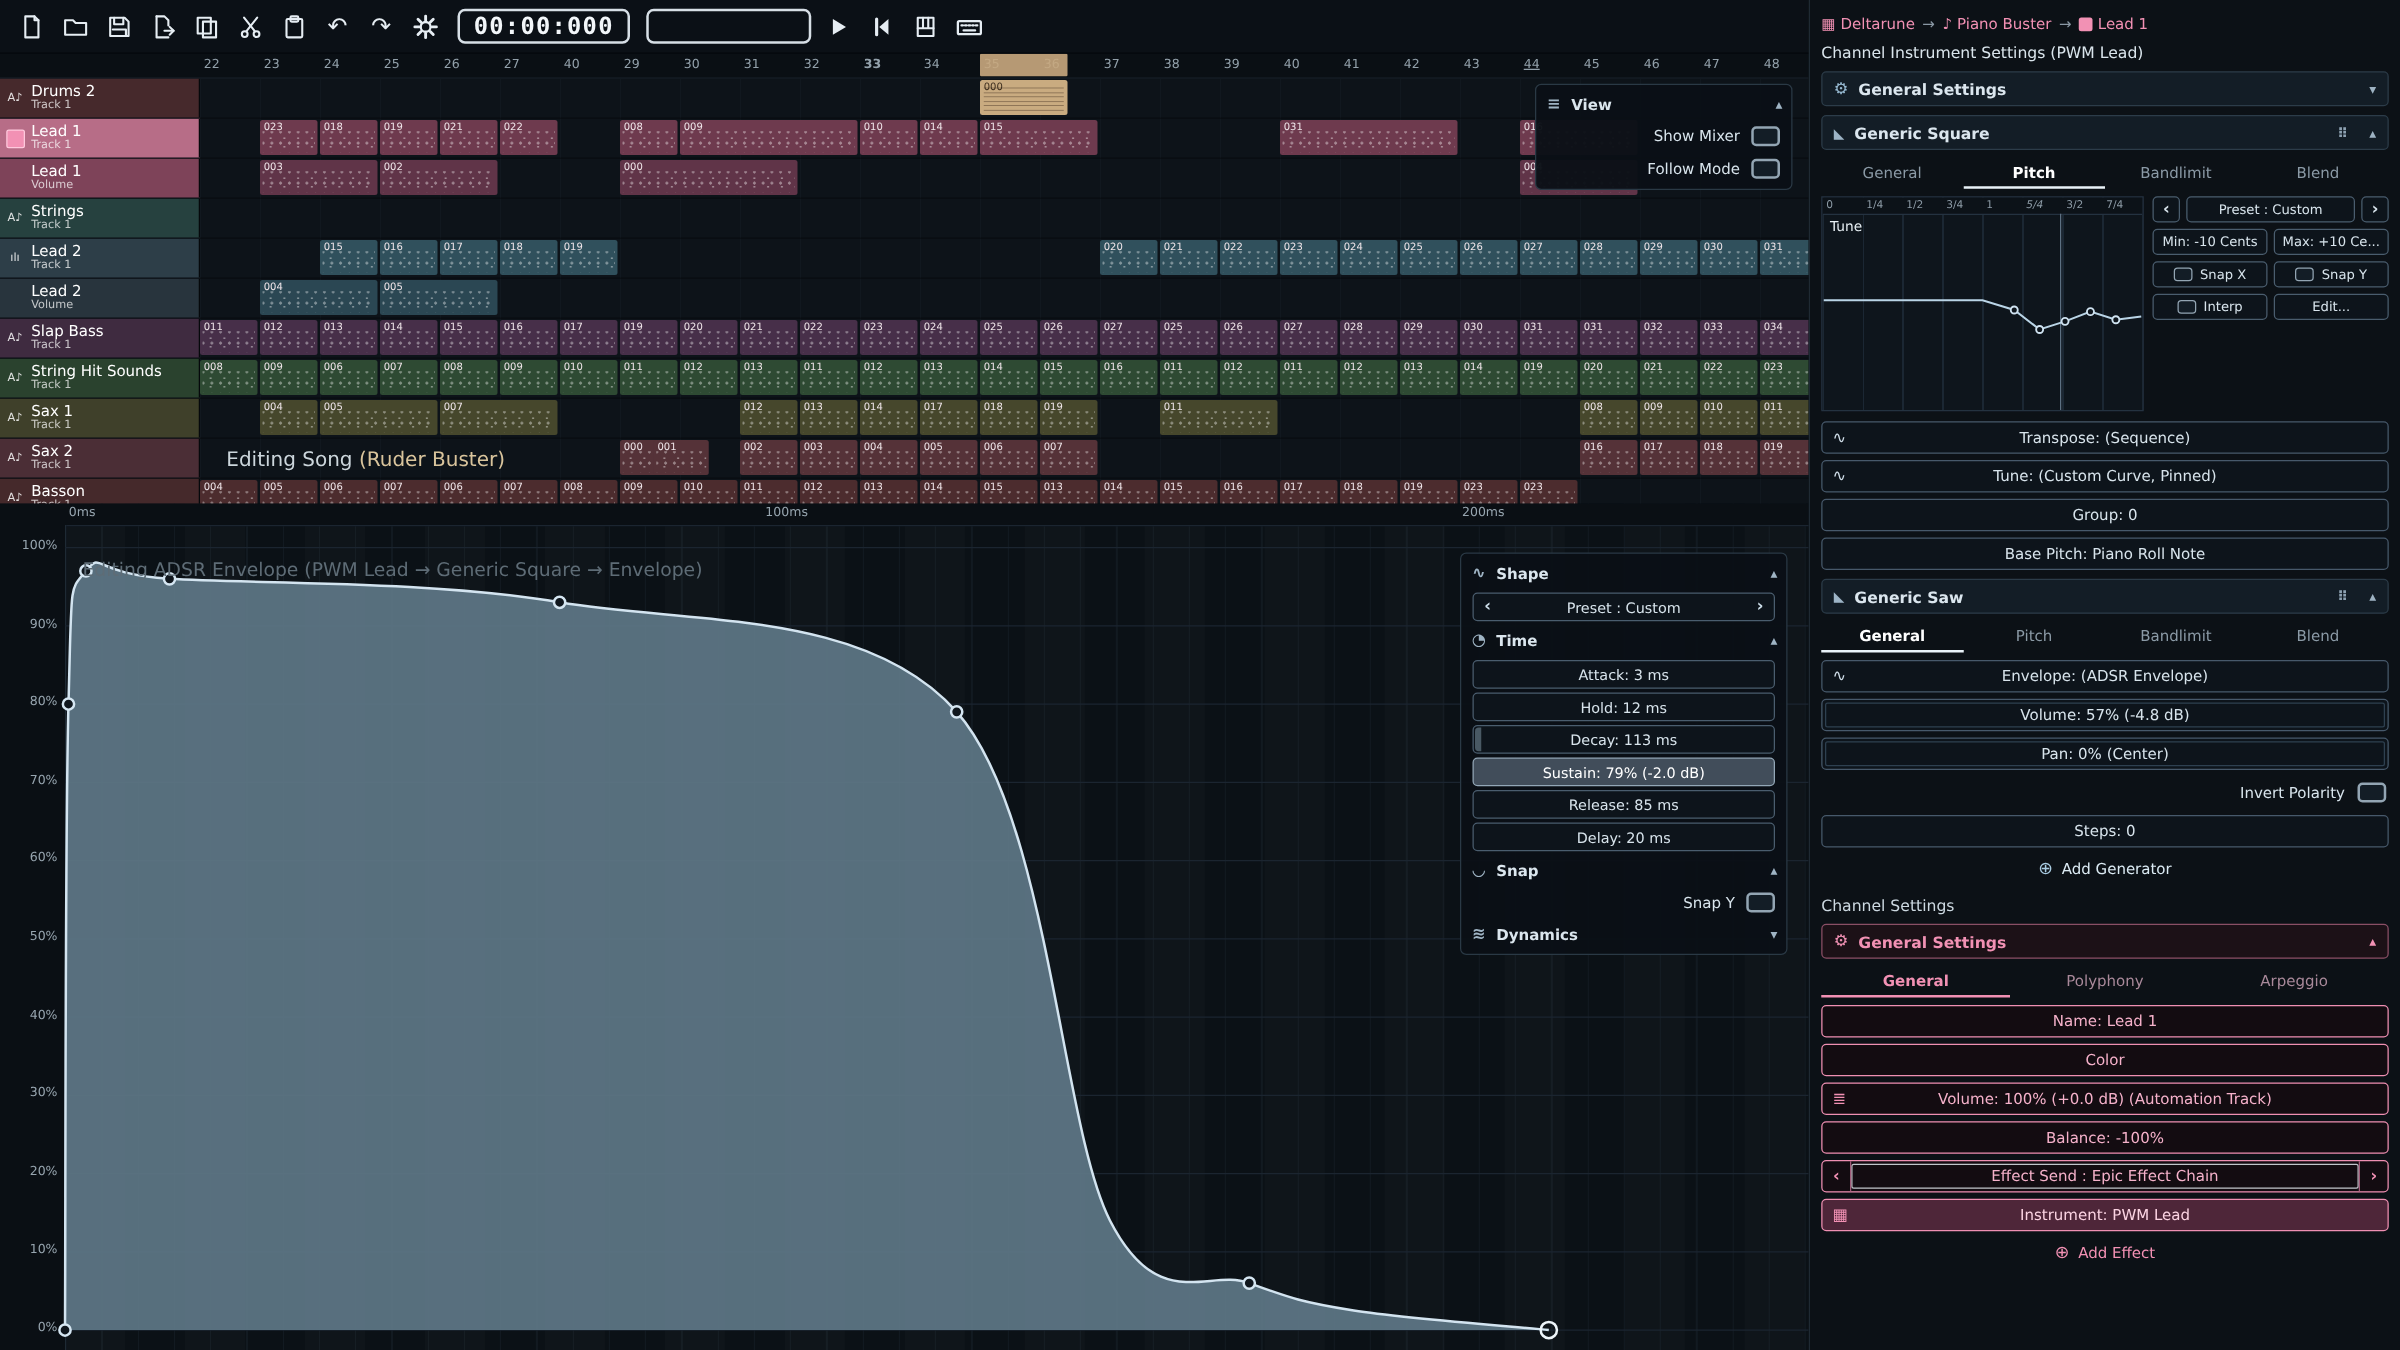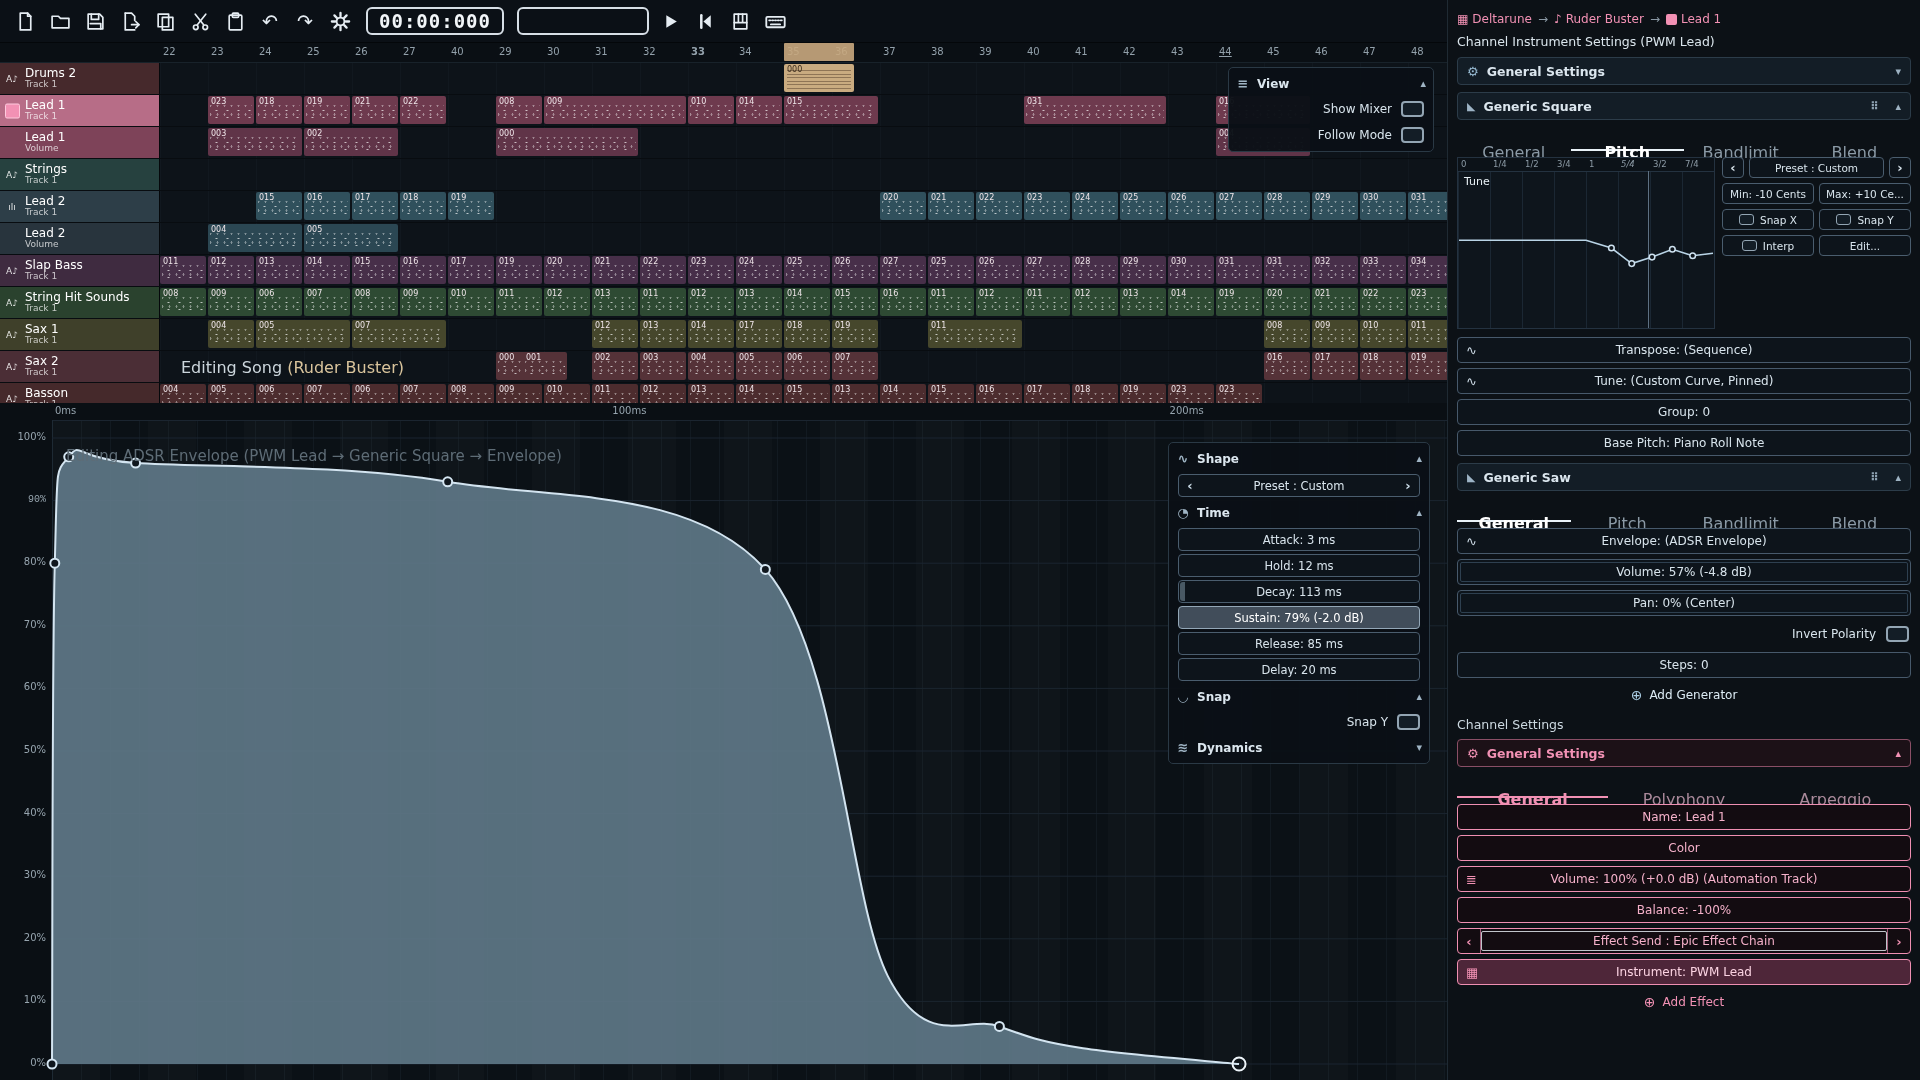--- a/index.html
+++ b/index.html
@@ -87,21 +87,21 @@
   .sec-bar{height:26px;border:1px solid #2c3c49;background:#131d26;border-radius:4px;display:flex;align-items:center;gap:8px;
            padding:0 9px;margin:7px 0;font-size:12.5px;font-weight:bold;color:#dbe6ee;}
   .sec-bar .gear{color:#97bad2;font-size:13px;}
   .sec-bar .genic{color:#9db4c6;font-size:11px;}
   .sec-bar .chev{margin-left:auto;color:#9db2c2;font-size:11px;}
   .sec-bar .grip{margin-left:auto;color:#8ea2b2;letter-spacing:1px;font-size:11px;}
   .sec-bar .grip + .chev{margin-left:8px;}
   .sec-bar.pink{border-color:#8a4f66;background:#1c1117;color:#f291b4;}
   .sec-bar.pink .gear,.sec-bar.pink .chev{color:#f291b4;}
   .tabs{display:flex;height:24px;margin:0 0 6px;}
-  .tab{flex:1;text-align:center;font-size:16px;color:#8b9aa6;padding-top:4px;border-bottom:2px solid transparent;box-sizing:border-box;margin-top:12px;}
+  .tab{flex:1;text-align:center;font-size:12px;color:#8b9aa6;padding-top:4px;border-bottom:2px solid transparent;box-sizing:border-box;}
   .tab.active{color:#fff;border-bottom-color:#e9f2f8;font-weight:bold;}
   .tabs.pink .tab{color:#a9899a;}
   .tabs.pink .tab.active{color:#f291b4;border-bottom-color:#f291b4;}
   .pitch-wrap{display:flex;gap:7px;margin-bottom:8px;}
   .pitch-plot{width:258px;height:172px;position:relative;background:#0e151c;border:1px solid #243240;box-sizing:border-box;
               background-image:repeating-linear-gradient(90deg,#1b2733 0 1px,transparent 1px 32px);overflow:hidden;}
   .pp-ruler{position:absolute;top:0;left:0;right:0;height:13px;border-bottom:1px solid #243240;background:#0c1218;}
   .pp-tick{position:absolute;top:1px;font-size:8.5px;color:#8d9ba6;}
   .pp-label{position:absolute;top:17px;left:6px;font-size:11px;color:#e8f0f5;z-index:2;}
   .pp-cursor{position:absolute;top:13px;bottom:0;left:190px;width:1px;background:#5d7082;}
@@ -507,21 +507,21 @@
 
   <div id="env">
     <div class="env-ruler" id="env-ruler">
         <span class="env-xtick" style="left: 55px;">0ms</span>
         <span class="env-xtick" style="left: 612.3px;">100ms</span>
         <span class="env-xtick" style="left: 1169.6px;">200ms</span>
       </div>
     <div class="yaxis"></div>
     <div id="env-ylabels">
         <span class="env-ylab" style="top: 28px; left: 0px;">100%</span>
-        <span class="env-ylab" style="top: 90.6px; left: 0px; font-family: Liberation Mono, monospace;">90%</span>
+        <span class="env-ylab" style="top: 90.6px; left: 0px;">90%</span>
         <span class="env-ylab" style="top: 153.2px; left: 0px;">80%</span>
         <span class="env-ylab" style="top: 215.8px; left: 0px;">70%</span>
         <span class="env-ylab" style="top: 278.4px; left: 0px;">60%</span>
         <span class="env-ylab" style="top: 341px; left: 0px;">50%</span>
         <span class="env-ylab" style="top: 403.6px; left: 0px;">40%</span>
         <span class="env-ylab" style="top: 466.2px; left: 0px;">30%</span>
         <span class="env-ylab" style="top: 528.8px; left: 0px;">20%</span>
         <span class="env-ylab" style="top: 591.4px; left: 0px; text-align: right;">10%</span>
         <span class="env-ylab" style="top: 654px; left: 0px;">0%</span>
       </div>
@@ -624,21 +624,21 @@
 
   <div id="sidebar">
     <div class="crumbs">
       <span class="crumb">
           <span class="crumb-ic">▦</span>
           <span>Deltarune</span>
         </span>
       <span class="crumb-arrow">→</span>
       <span class="crumb">
           <span class="crumb-ic">♪</span>
-          <span>Ruder Buster</span>
+          <span>Piano Buster</span>
         </span>
       <span class="crumb-arrow">→</span>
       <span class="crumb">
           <span class="crumb-sq"></span>
           <span>Lead 1</span>
         </span>
     </div>
     <div class="sb-sub">Channel Instrument Settings (PWM Lead)</div>
 
     <div class="sec-bar">

